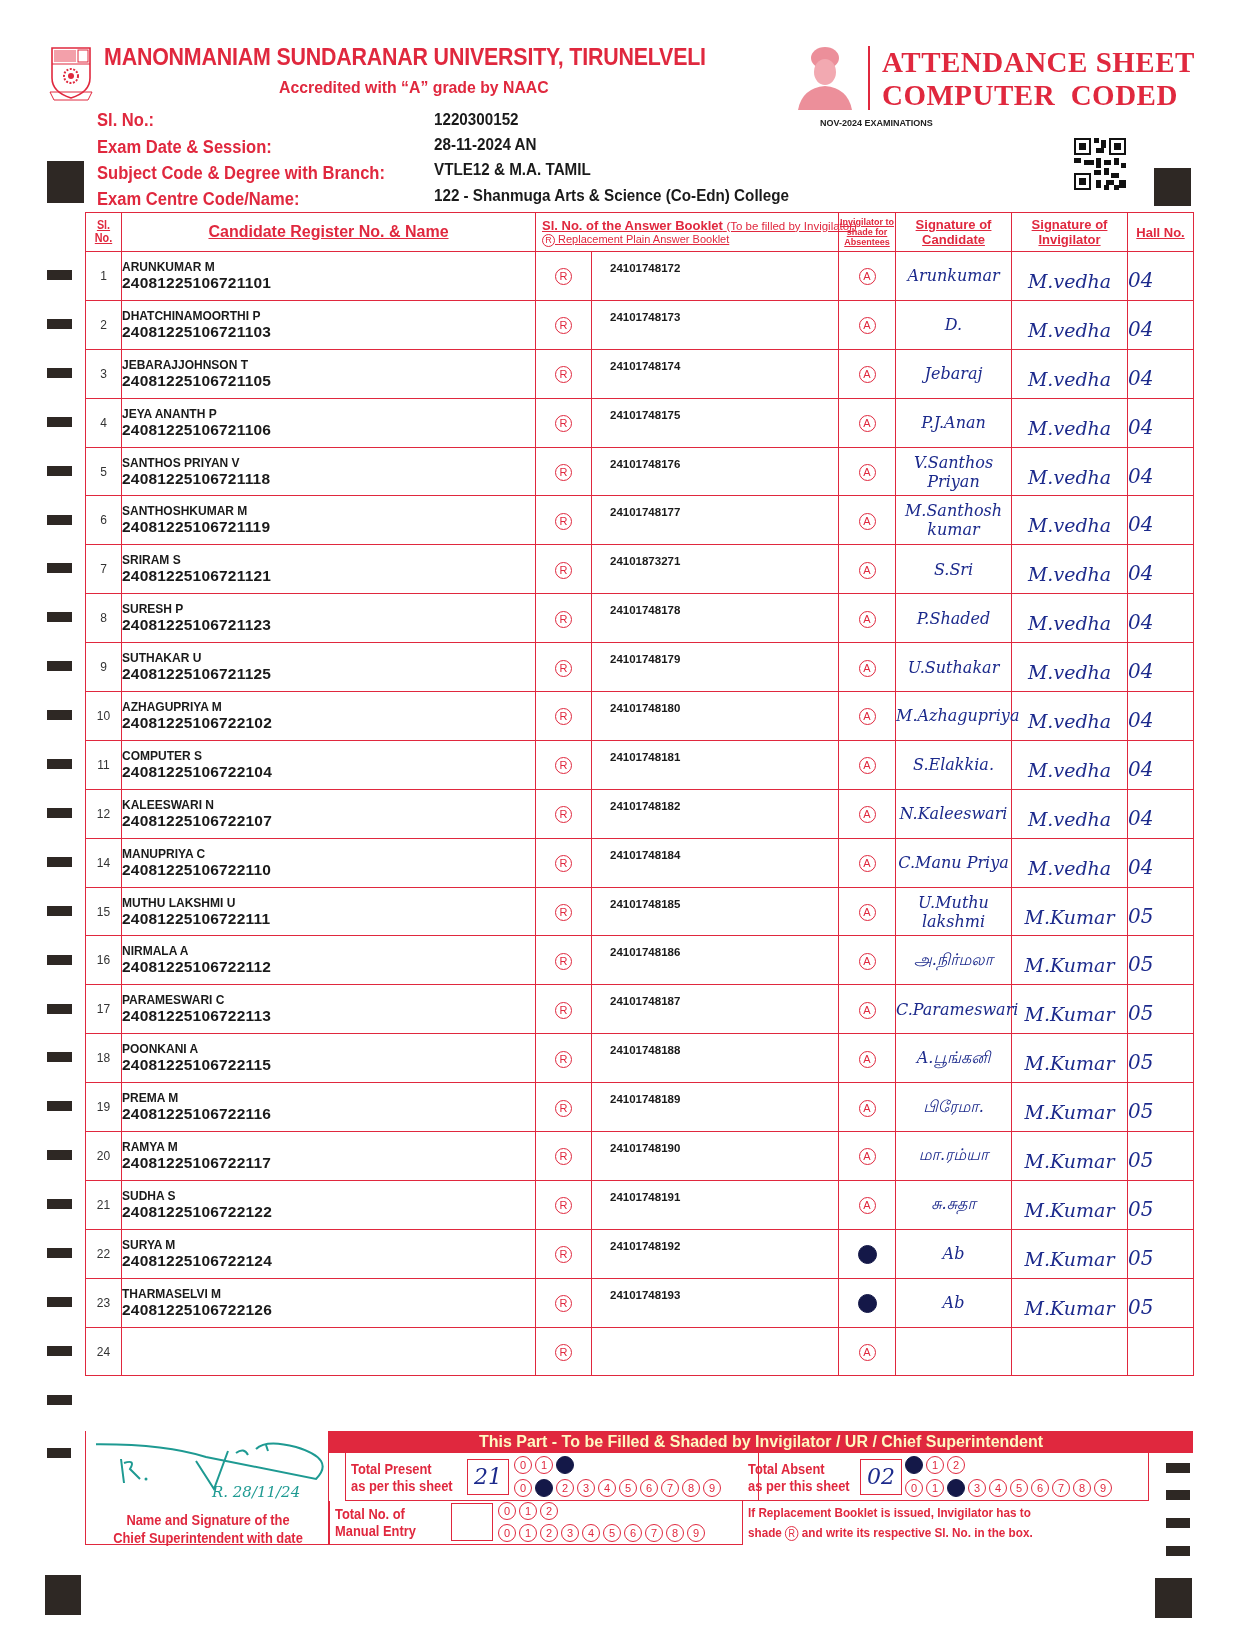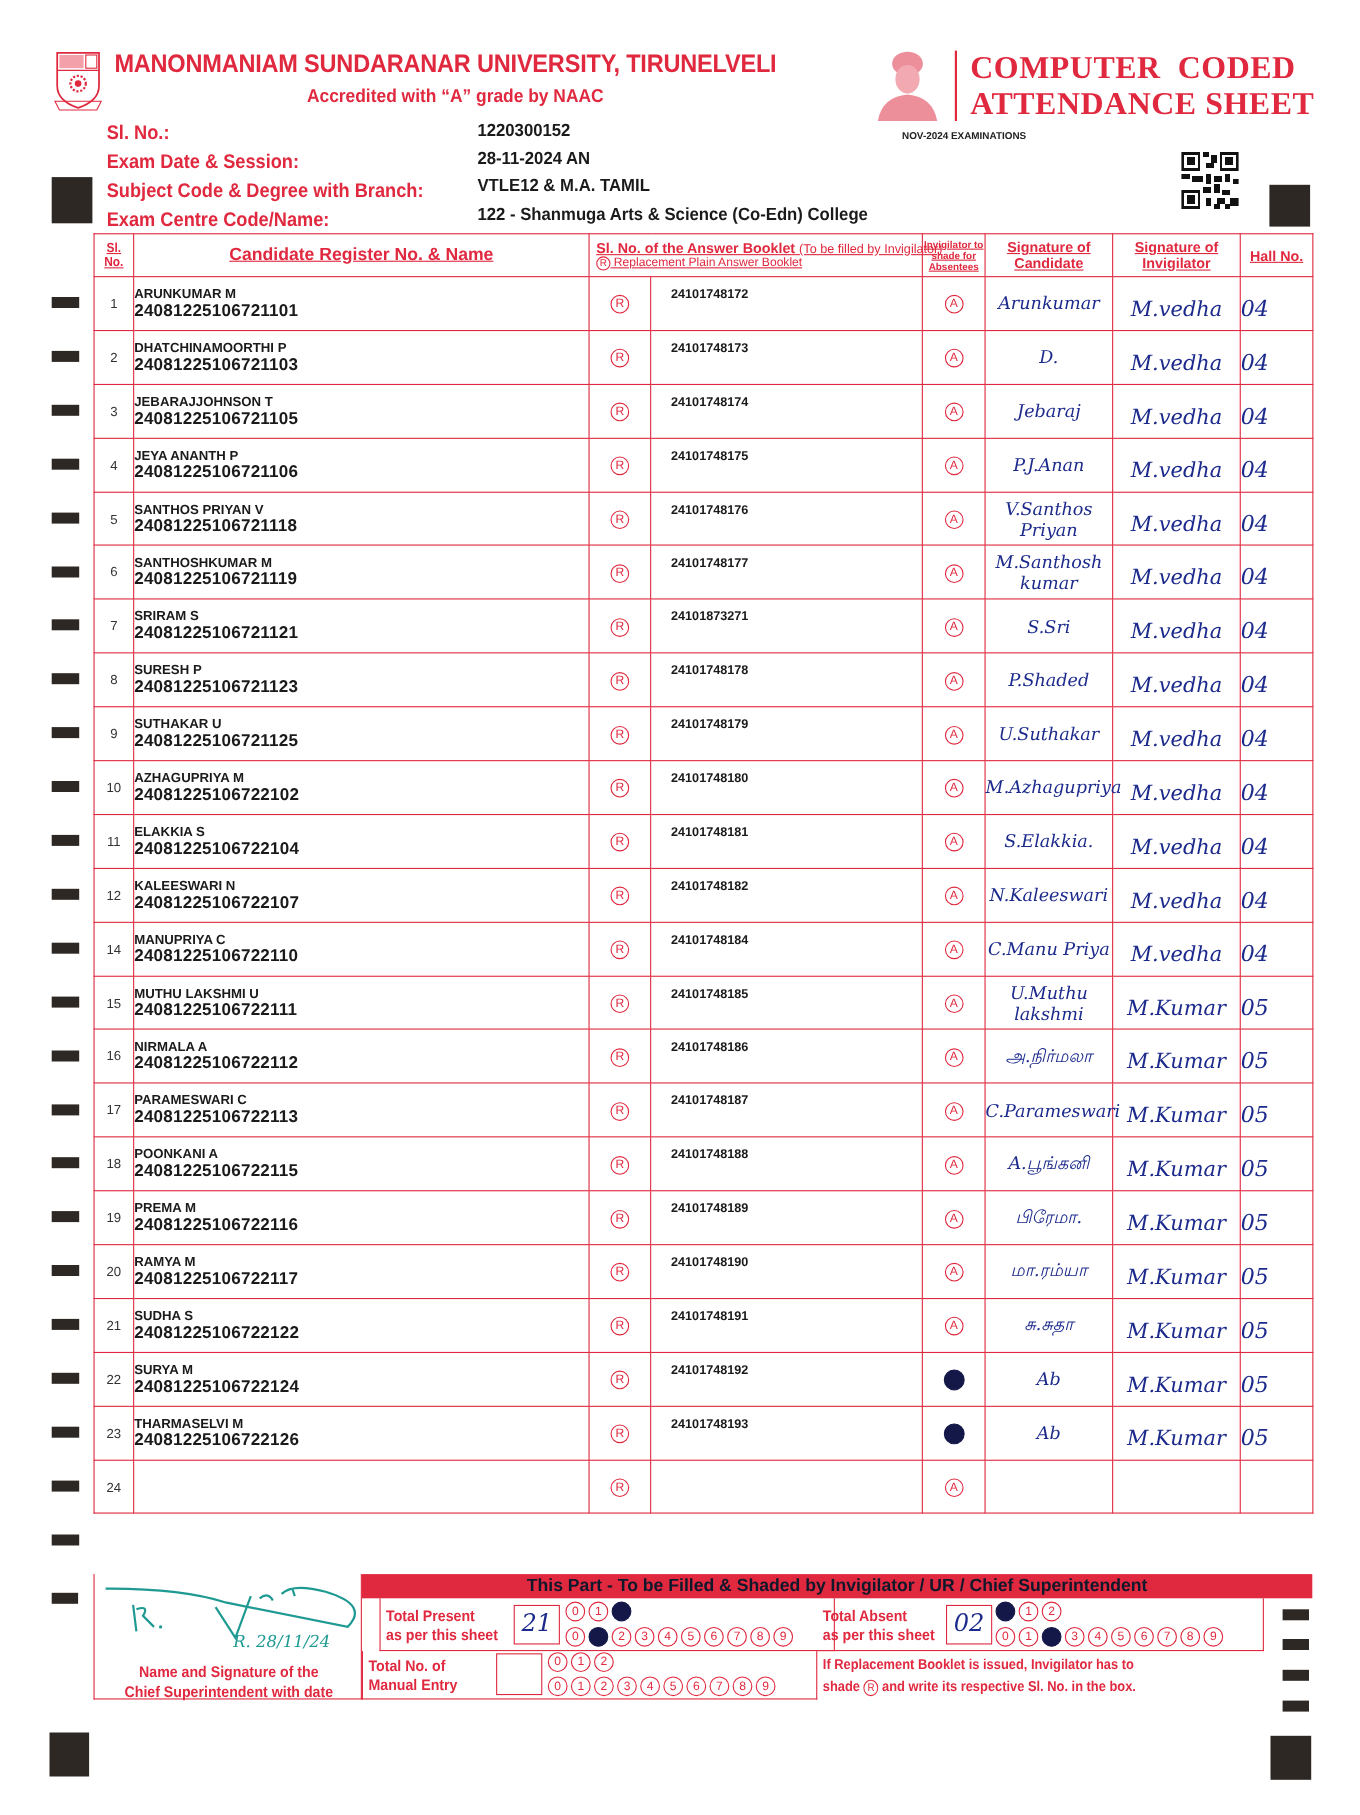--- a/index.html
+++ b/index.html
@@ -45,21 +45,21 @@
   .hand { font-family:"DejaVu Serif", serif; font-style:italic; color:#1c2a8c; }
   .sig-cand { font-size:16px; text-align:center; }
   .sig-inv { font-size:19px; text-align:center; padding-top:10px !important; }
   .hall { font-size:20px; padding-top:8px !important; }
 
   
   .bottom { position:absolute; left:85px; top:1431px; width:1108px; height:114px; }
   .cs-box { position:absolute; left:0; top:0; width:244px; height:114px; border:1px solid #e0283e; border-top:none; }
   .cs-sig { position:absolute; left:10px; top:8px; width:230px; height:60px; }
   .cs-label { position:absolute; left:0; top:80px; width:244px; text-align:center; font-size:14px; font-weight:bold; color:#e0283e; line-height:18px; transform: scaleX(0.92); }
-  .band { position:absolute; left:244px; top:0; width:864px; height:22px; background:#e0283e; color:#0f172a; font-weight:bold; font-size:16px; line-height:22px; text-align:center; }
+  .band { position:absolute; left:244px; top:0; width:864px; height:22px; background:#e0283e; color:#fef9c3; font-weight:bold; font-size:16px; line-height:22px; text-align:center; }
   .sub-row { position:absolute; border:1px solid #e0283e; }
   .field-label { position:absolute; font-size:14px; font-weight:bold; color:#e0283e; line-height:17px; transform: scaleX(0.92); transform-origin:left; white-space:nowrap; }
   .write-box { position:absolute; width:42px; height:36px; border:1.3px solid #e0283e; font-family:"DejaVu Serif", serif; font-style:italic; font-size:22px; color:#1c2a8c; text-align:center; line-height:34px; }
   .bubble-row { position:absolute; display:flex; gap:3px; }
   .bubble-row .bubble { width:18px; height:18px; font-size:11px; line-height:16px; }
   .note { position:absolute; font-size:13px; font-weight:bold; color:#e0283e; line-height:20px; transform: scaleX(0.9); transform-origin:left; white-space:nowrap; }
 </style>
 </head>
 <body>
 
@@ -110,22 +110,22 @@
 </svg>
 <div class="uni-title">MANONMANIAM SUNDARANAR UNIVERSITY, TIRUNELVELI</div>
 <div class="accr">Accredited with “A” grade by NAAC</div>
 <svg class="portrait" viewBox="0 0 62 66">
   <ellipse cx="31" cy="14" rx="14" ry="11" fill="#ec8f9a"></ellipse>
   <ellipse cx="31" cy="28" rx="11" ry="13" fill="#f2a9b1"></ellipse>
   <path d="M4 66 Q8 44 31 42 Q54 44 58 66 Z" fill="#ec8f9a"></path>
 </svg>
 <div class="vdivider"></div>
 <div class="ccas">
+  <div>ATTENDANCE SHEET</div>
   <div style="white-space:pre;">COMPUTER  CODED</div>
-  <div>ATTENDANCE SHEET</div>
 </div>
 <div class="nov">NOV-2024 EXAMINATIONS</div>
 <svg class="qr" viewBox="0 0 21 21" shape-rendering="crispEdges">
   <rect x="0" y="0" width="7" height="7" fill="#111"></rect>
     <rect x="1" y="1" width="5" height="5" fill="#fff"></rect>
     <rect x="2" y="2" width="3" height="3" fill="#111"></rect>
   <rect x="14" y="0" width="7" height="7" fill="#111"></rect>
     <rect x="15" y="1" width="5" height="5" fill="#fff"></rect>
     <rect x="16" y="2" width="3" height="3" fill="#111"></rect>
   <rect x="0" y="14" width="7" height="7" fill="#111"></rect>
@@ -321,21 +321,21 @@
     <td class="bubble-cell"><span class="bubble">R</span></td>
     <td class="booklet-cell">24101748180</td>
     <td class="bubble-cell"><span class="bubble">A</span></td>
     <td class="hand sig-cand">M.Azhagupriya</td>
     <td class="hand sig-inv">M.vedha</td>
     <td class="hand hall">04</td>
       </tr>
       <tr>
     <td class="sl-cell">11</td>
     <td class="name-cell">
-      <span class="cand-name">ELAKKIA S</span>
+      <span class="cand-name">COMPUTER S</span>
       <span class="cand-reg">24081225106722104</span>
     </td>
     <td class="bubble-cell"><span class="bubble">R</span></td>
     <td class="booklet-cell">24101748181</td>
     <td class="bubble-cell"><span class="bubble">A</span></td>
     <td class="hand sig-cand">S.Elakkia.</td>
     <td class="hand sig-inv">M.vedha</td>
     <td class="hand hall">04</td>
       </tr>
       <tr>

